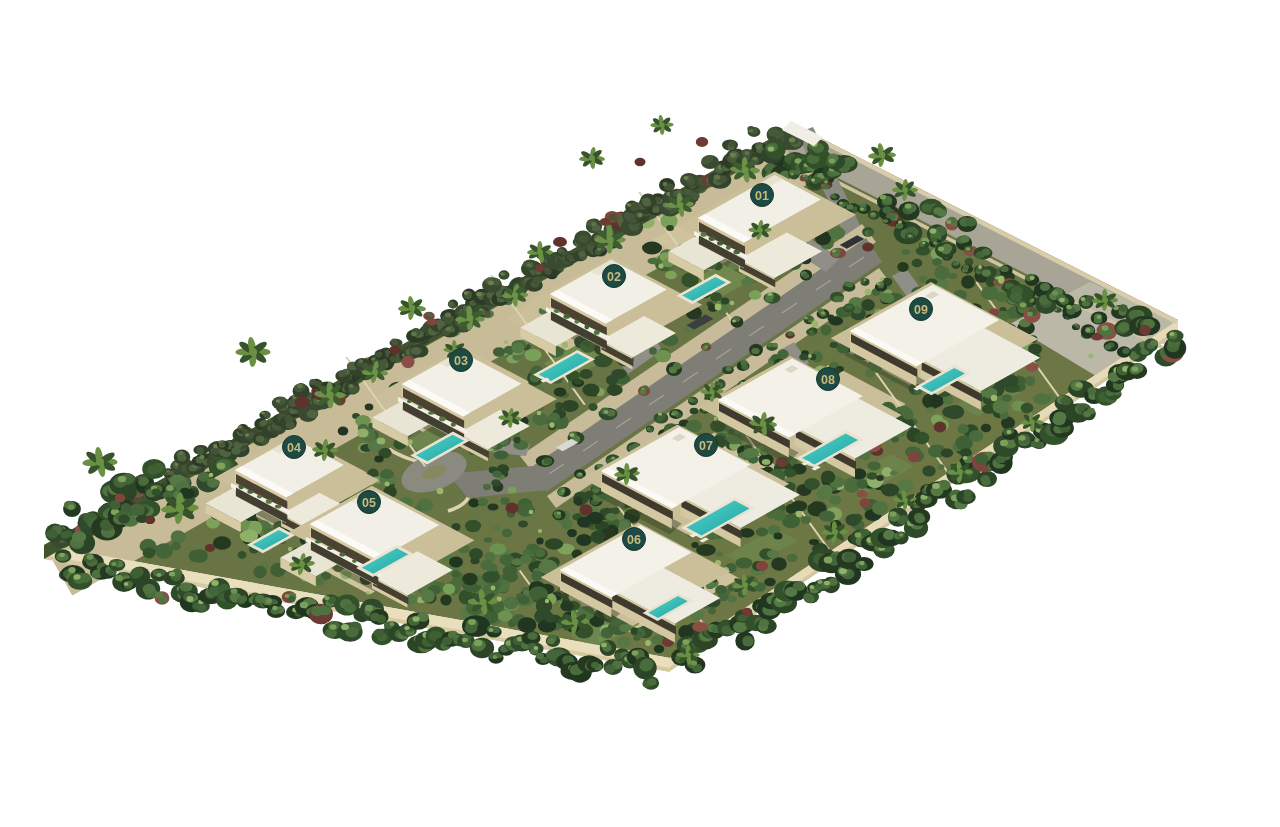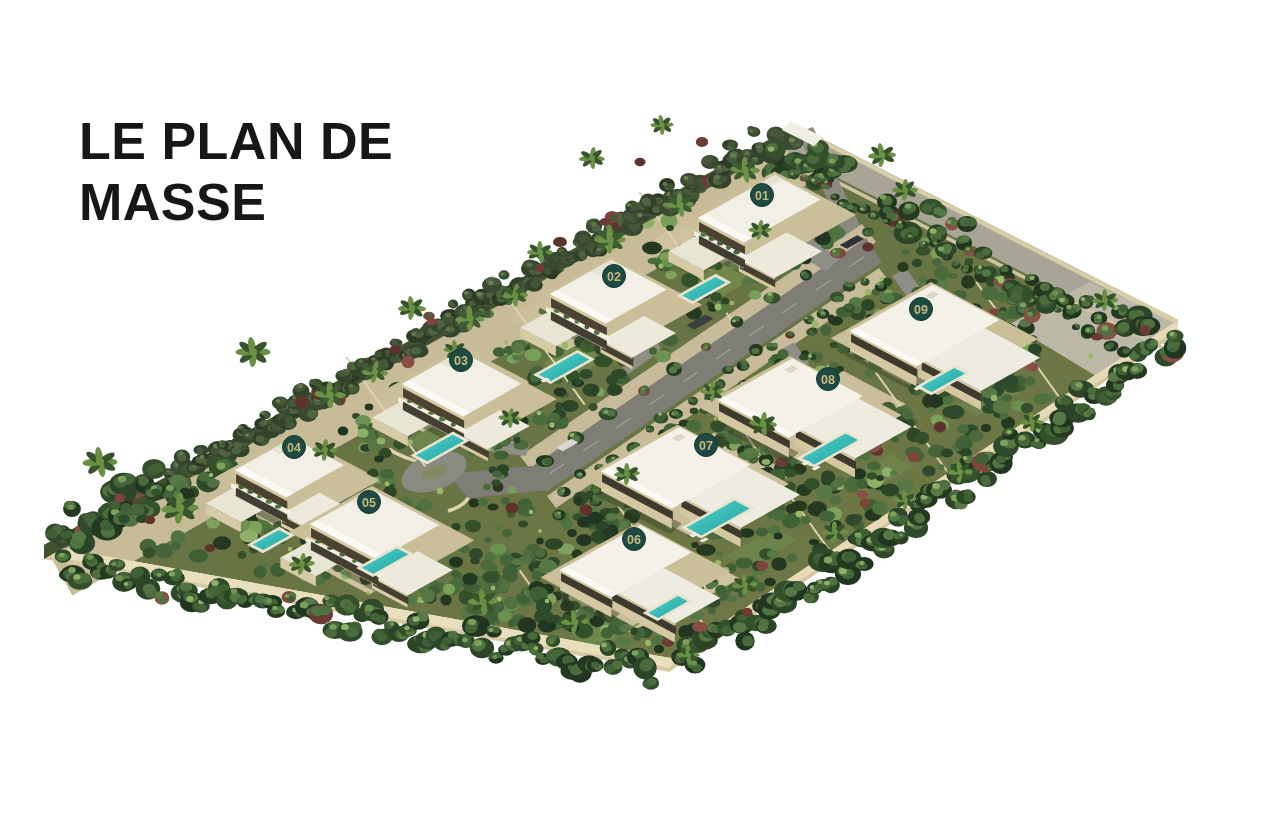--- a/index.html
+++ b/index.html
@@ -3360,14 +3360,13 @@
         <circle cx="828" cy="379" r="11.5" fill="#1d4a42" stroke="#16382f" stroke-width="1"></circle>
         <text x="828" y="383.5" font-family="Liberation Sans, sans-serif" font-size="12.5" font-weight="bold" fill="#c9ba7e" text-anchor="middle">08</text>
       </g>
 
 <g>
         <circle cx="921" cy="309" r="11.5" fill="#1d4a42" stroke="#16382f" stroke-width="1"></circle>
         <text x="921" y="313.5" font-family="Liberation Sans, sans-serif" font-size="12.5" font-weight="bold" fill="#c9ba7e" text-anchor="middle">09</text>
       </g>
 </svg>
 
-<div class="title">LE PLAN DE<br>MASSE</div>
 </div>
 
 </body></html>

